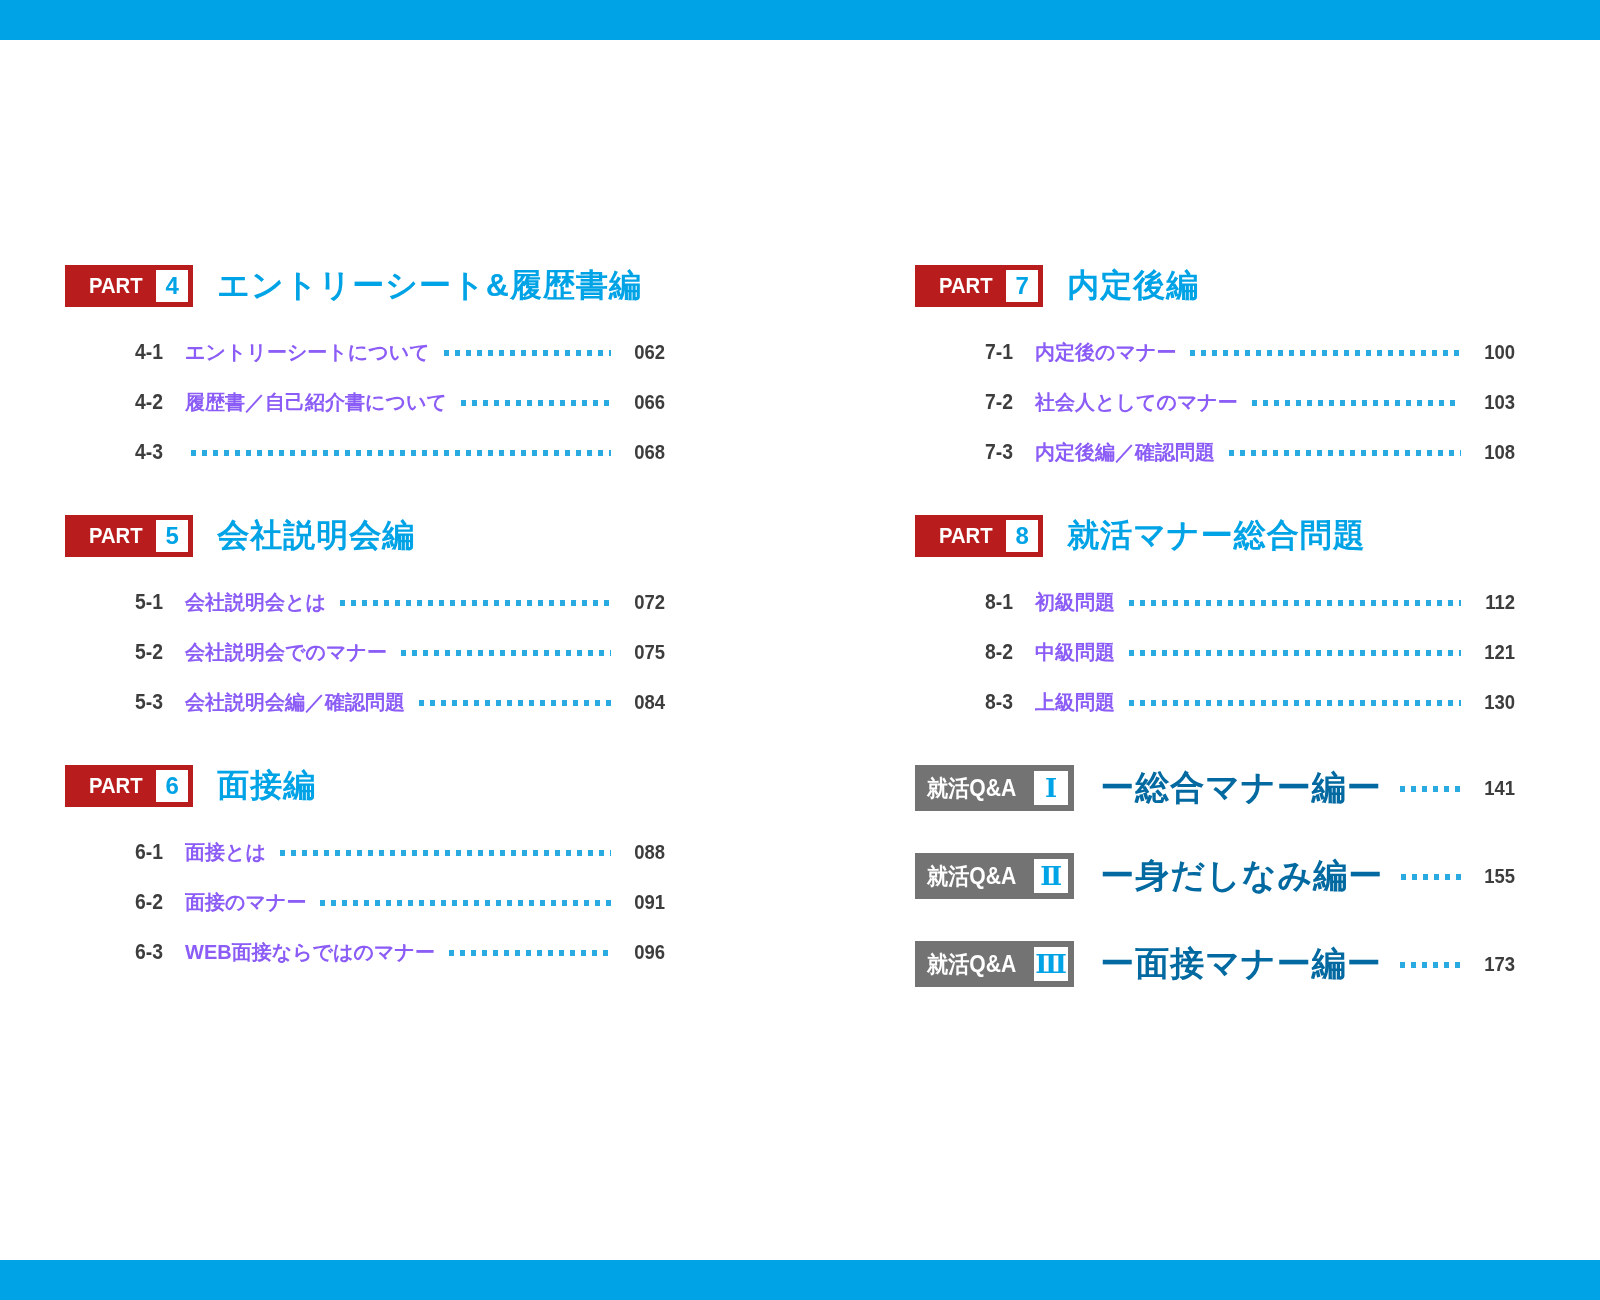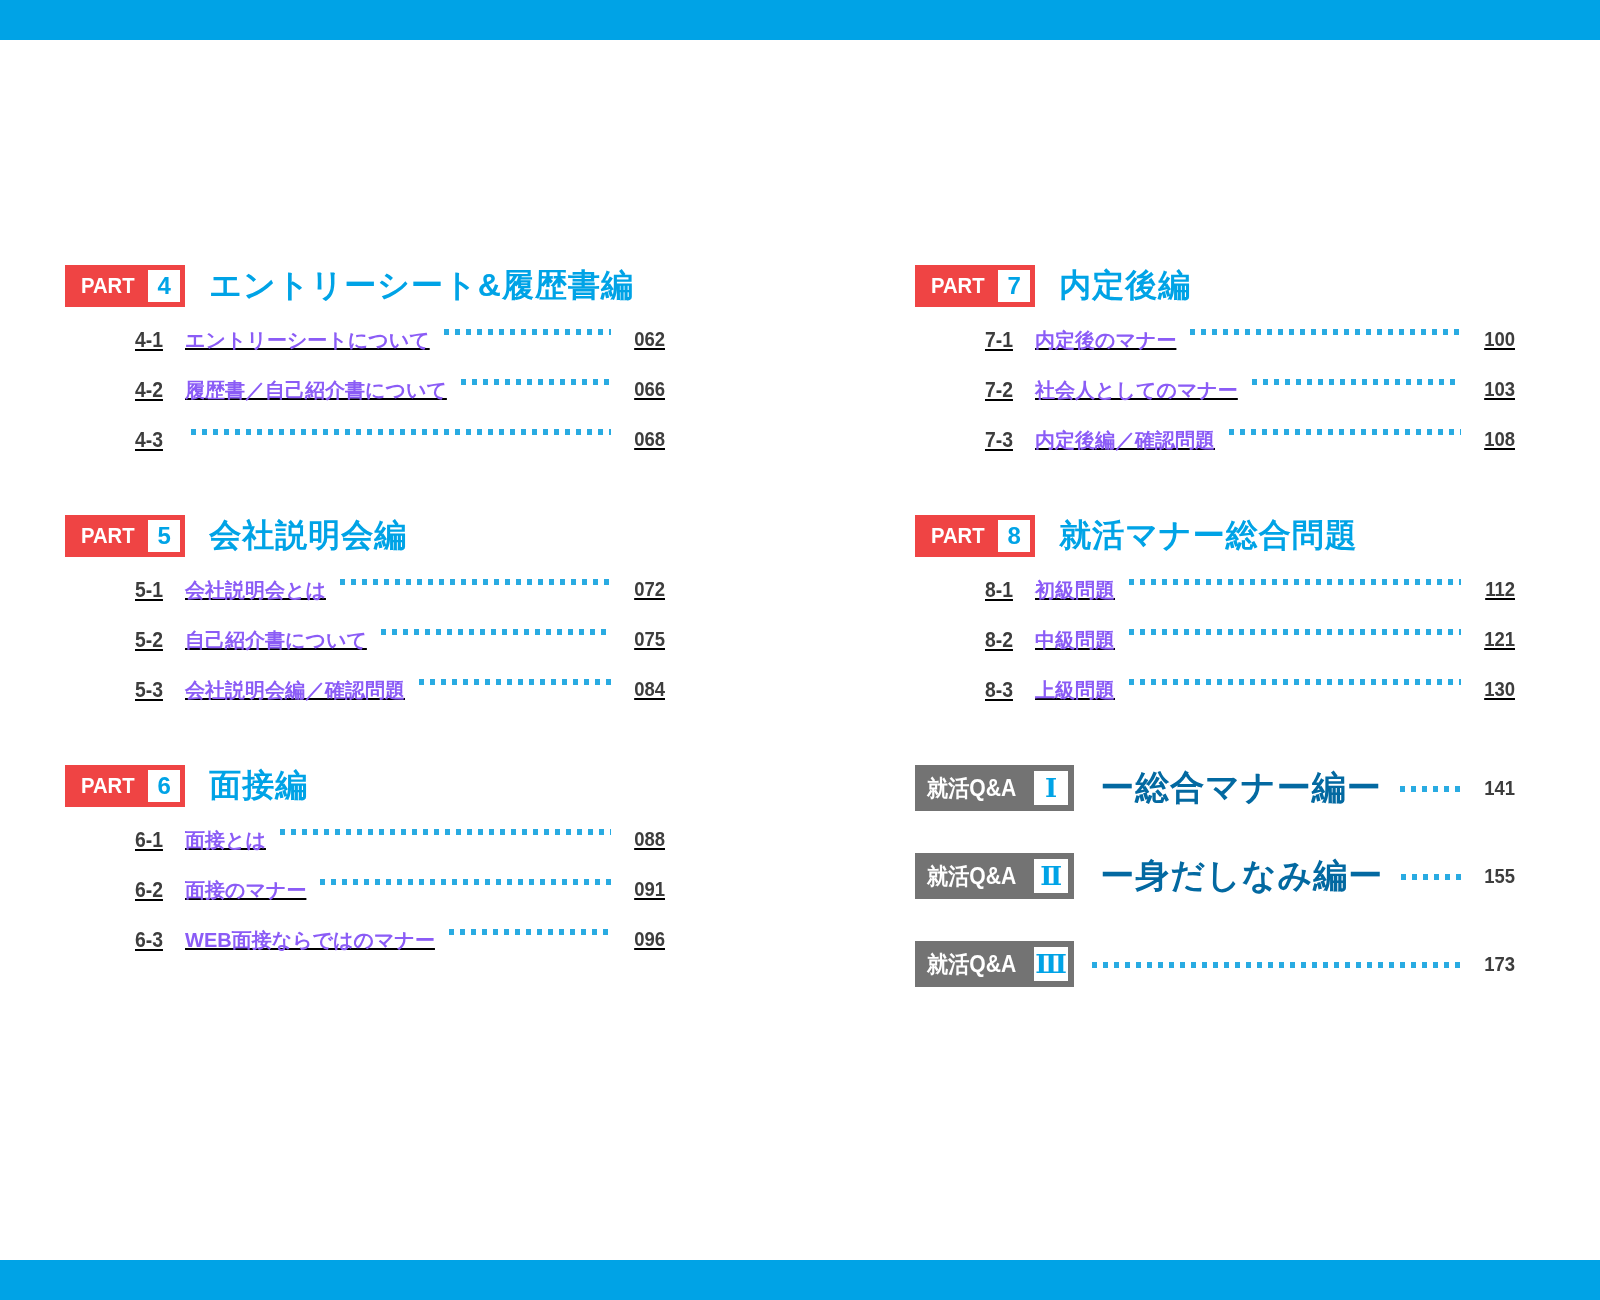--- a/index.html
+++ b/index.html
@@ -23,21 +23,21 @@
   .col-left  { left: 65px; }
   .col-right { left: 915px; }
 
   .part-section { margin-bottom: 38px; }
 
   .part-heading {
     display: flex; align-items: center; height: 42px; margin-bottom: 20px;
   }
   .part-badge {
     display: inline-flex; align-items: center;
-    background: #ef4444; height: 42px; padding: 0 5px 0 16px;
+    background: #b91c1c; height: 42px; padding: 0 5px 0 24px;
     flex: 0 0 auto;
   }
   .badge-label {
     color: #ffffff; font-weight: bold; font-size: 22px;
     letter-spacing: 0px; margin-right: 9px;
     transform: scaleX(0.92); transform-origin: left center;
     white-space: nowrap;
   }
   .badge-num {
     background: #ffffff; color: #00a3e6;
@@ -45,21 +45,21 @@
     display: inline-flex; align-items: center; justify-content: center;
     font-weight: bold; font-size: 24px;
   }
   .part-title {
     color: #00a3e6; font-size: 32px; font-weight: bold;
     margin-left: 24px; letter-spacing: 1px; white-space: nowrap;
   }
 
   .toc-list { list-style: none; padding-left: 70px; }
   .toc-item {
-    display: flex; height: 50px; text-decoration: underline;
+    display: flex; align-items: center; height: 50px;
   }
   .item-num {
     color: #3d3d3d; font-weight: bold; font-size: 22px;
     width: 42px; flex: 0 0 auto;
     transform: scaleX(0.88); transform-origin: left center;
     white-space: nowrap;
   }
   .item-label {
     color: #8b5cf6; font-weight: bold; font-size: 20px;
     margin-left: 8px; white-space: nowrap; flex: 0 0 auto;
@@ -143,21 +143,21 @@
     </div>
     <ul class="toc-list">
       <li class="toc-item">
         <span class="item-num">5-1</span>
         <span class="item-label">会社説明会とは</span>
         <span class="leader"></span>
         <span class="item-page">072</span>
       </li>
       <li class="toc-item">
         <span class="item-num">5-2</span>
-        <span class="item-label">自己紹介書について</span>
+        <span class="item-label">会社説明会でのマナー</span>
         <span class="leader"></span>
         <span class="item-page">075</span>
       </li>
       <li class="toc-item">
         <span class="item-num">5-3</span>
         <span class="item-label">会社説明会編／確認問題</span>
         <span class="leader"></span>
         <span class="item-page">084</span>
       </li>
     </ul>
@@ -275,17 +275,18 @@
     <span class="qa-title">ー身だしなみ編ー</span>
     <span class="leader"></span>
     <span class="item-page">155</span>
   </div>
 
   <div class="qa-row">
     <div class="qa-badge">
       <span class="badge-label">就活Q&amp;A</span>
       <span class="badge-num">Ⅲ</span>
     </div>
+    <span class="qa-title">ー面接マナー編ー</span>
     <span class="leader"></span>
     <span class="item-page">173</span>
   </div>
 
 </div>
 
 </body></html>

